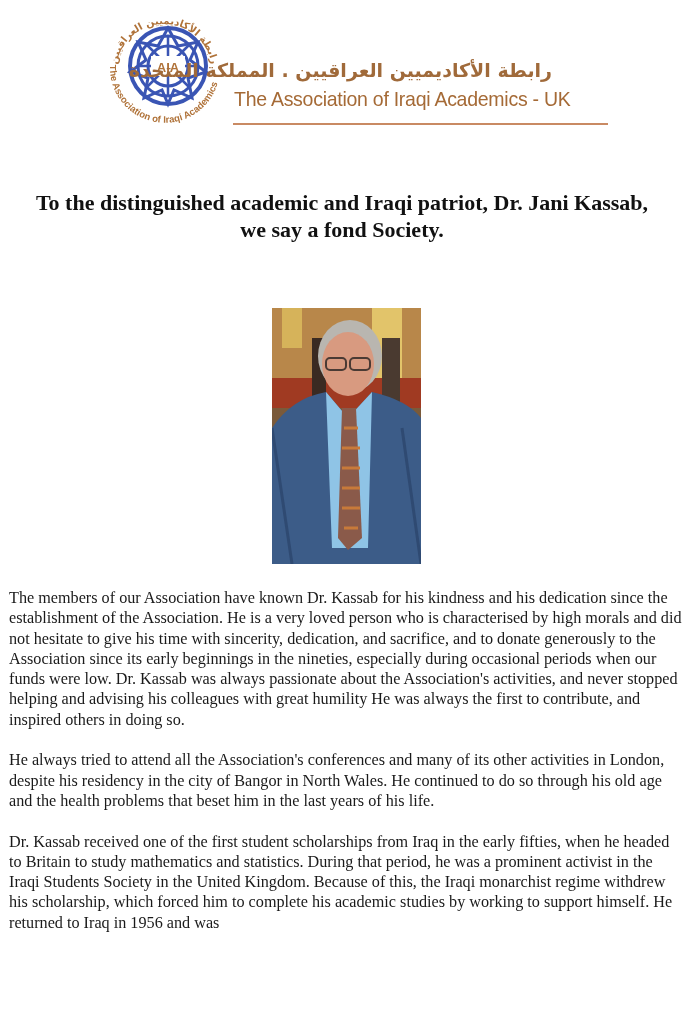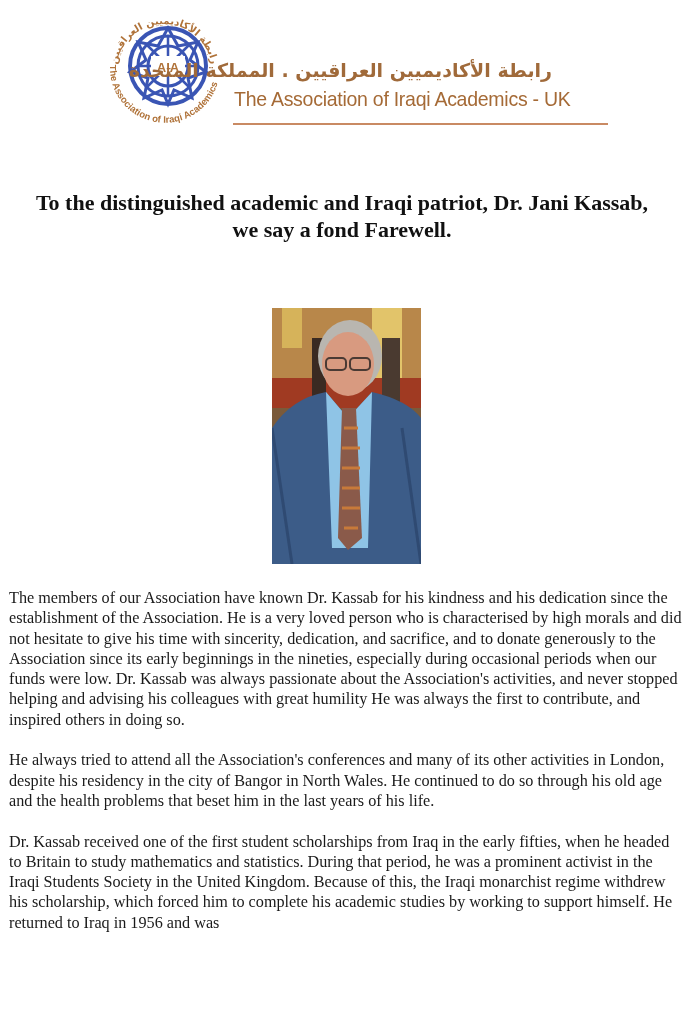--- a/index.html
+++ b/index.html
@@ -64,21 +64,21 @@
     </text>
   </svg>
 
   <div class="org-ar">رابطة الأكاديميين العراقيين . المملكة المتحدة</div>
   <div class="org-en">The Association of Iraqi Academics - UK</div>
   <div class="header-rule"></div>
 </div>
 
 <div class="title">
   <div>To the distinguished academic and Iraqi patriot, Dr. Jani Kassab,</div>
-  <div>we say a fond Farewell.</div>
+  <div>we say a fond Society.</div>
 </div>
 
 <div class="photo" title="Portrait of Dr. Jani Kassab in a blue suit, light blue striped shirt and patterned tie">
   <svg width="149" height="256" viewBox="0 0 149 256">
     <rect x="0" y="0" width="149" height="256" fill="#7a5a3a"></rect>
     <rect x="0" y="0" width="149" height="90" fill="#b8874a"></rect>
     <rect x="100" y="0" width="30" height="70" fill="#e2c46a"></rect>
     <rect x="10" y="0" width="20" height="40" fill="#d6b35a"></rect>
     <rect x="0" y="70" width="149" height="30" fill="#a03a22"></rect>
     <rect x="40" y="30" width="14" height="60" fill="#3a2a22"></rect>

